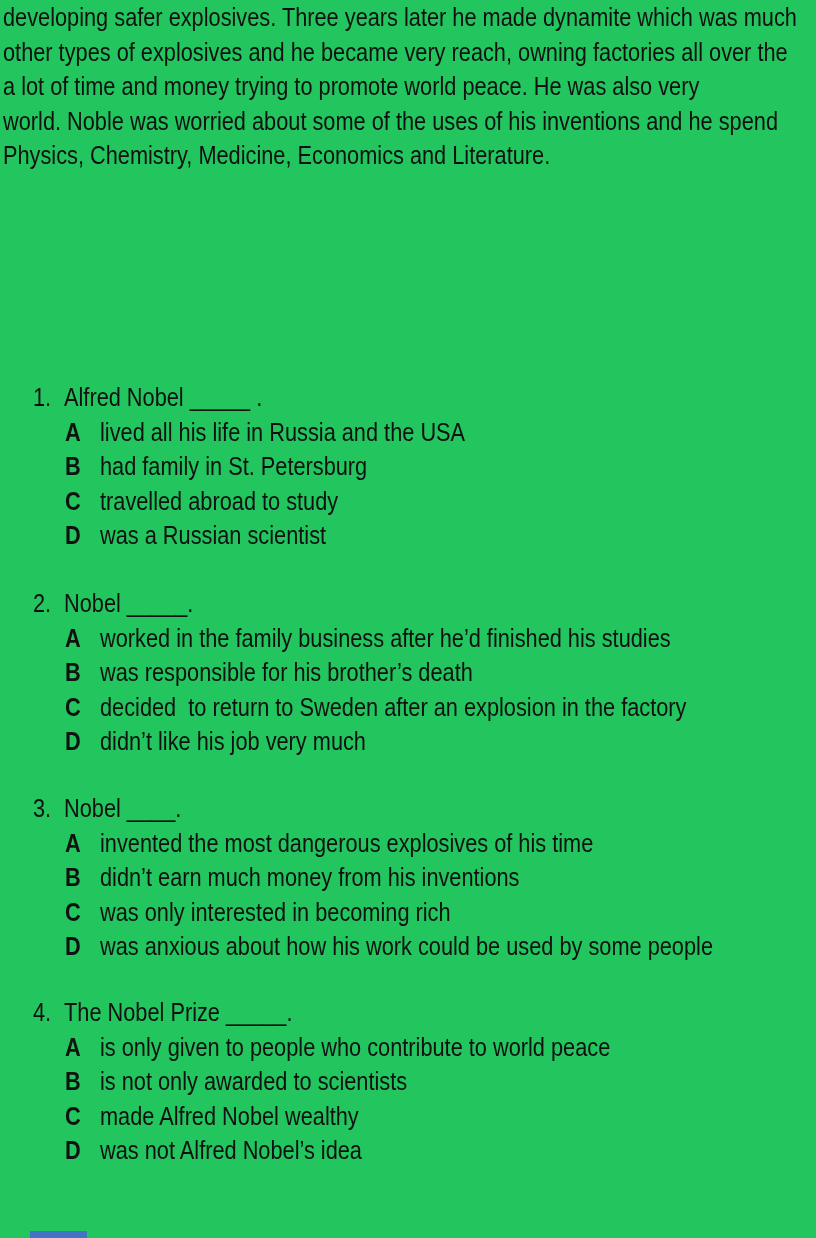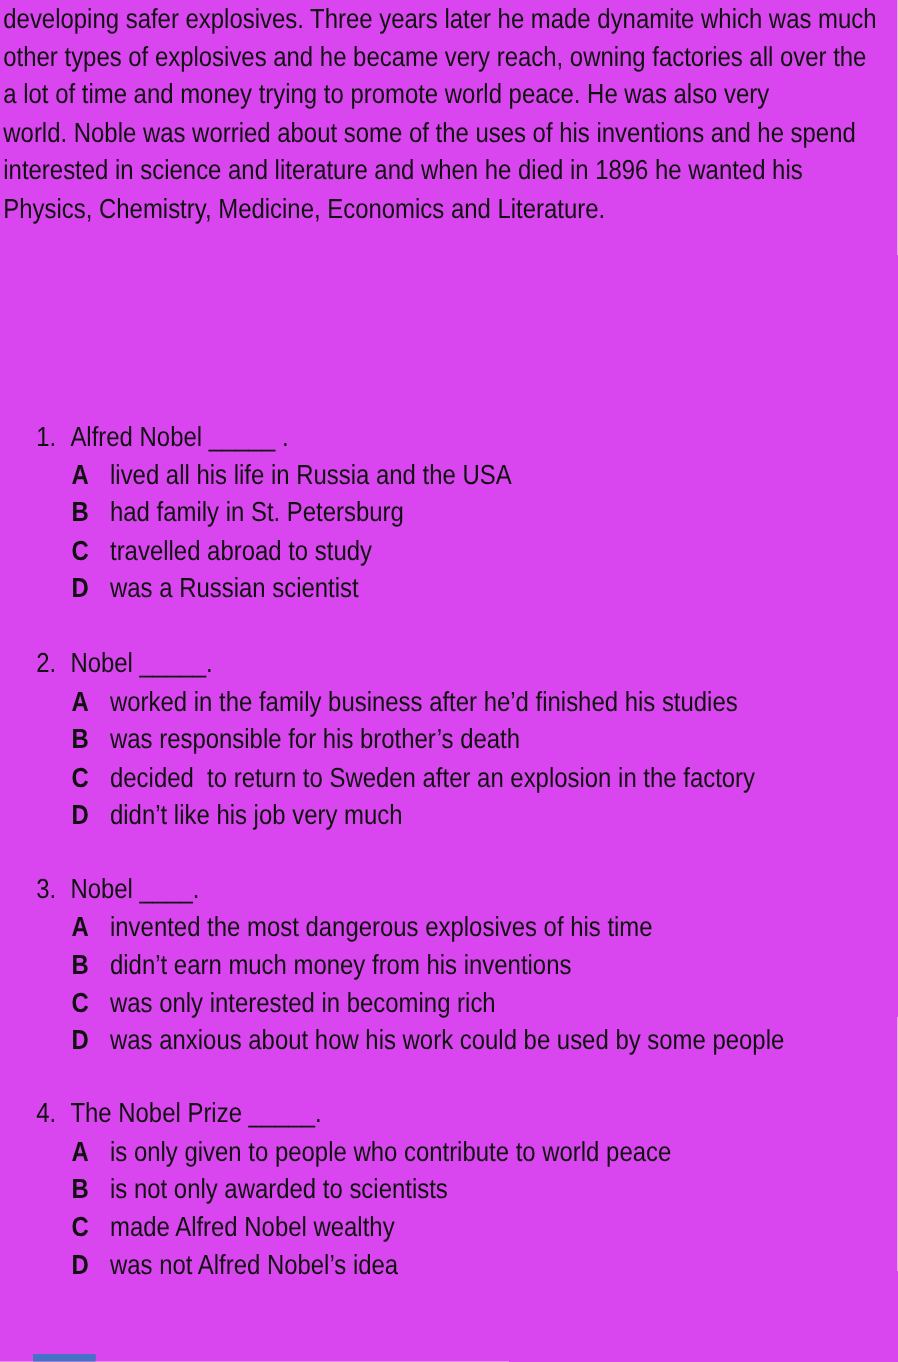--- a/index.html
+++ b/index.html
@@ -1,20 +1,20 @@
 <!DOCTYPE html>
 <html><head>
 <meta charset="utf-8">
 <style>
   html, body { margin: 0; padding: 0; background: #ffffff; }
   .page {
     position: relative;
     width: 816px;
     height: 1238px;
-    background: #d946ef;
+    background: #22c55e;
     overflow: hidden;
     font-family: "Liberation Sans", sans-serif;
     color: #111111;
   }
   
   .cnd {
     display: inline-block;
     font-size: 25px;
     line-height: 34.5px;
     white-space: pre;
@@ -41,21 +41,20 @@
 </head>
 <body>
 
 <div class="page">
 
   <div class="passage">
     <div class="p-line"><span class="cnd">developing safer explosives. Three years later he made dynamite which was much</span></div>
     <div class="p-line"><span class="cnd">other types of explosives and he became very reach, owning factories all over the</span></div>
     <div class="p-line"><span class="cnd">a lot of time and money trying to promote world peace. He was also very</span></div>
     <div class="p-line"><span class="cnd">world. Noble was worried about some of the uses of his inventions and he spend</span></div>
-    <div class="p-line"><span class="cnd">interested in science and literature and when he died in 1896 he wanted his</span></div>
     <div class="p-line"><span class="cnd">Physics, Chemistry, Medicine, Economics and Literature.</span></div>
   </div>
 
   <div class="question" style="top:380px;">
     <div class="q-row">
       <span class="q-num cnd">1.</span>
       <span class="q-stem cnd">Alfred Nobel _____ .</span>
     </div>
     <div class="q-row">
       <span class="q-letter cnd">A</span>

